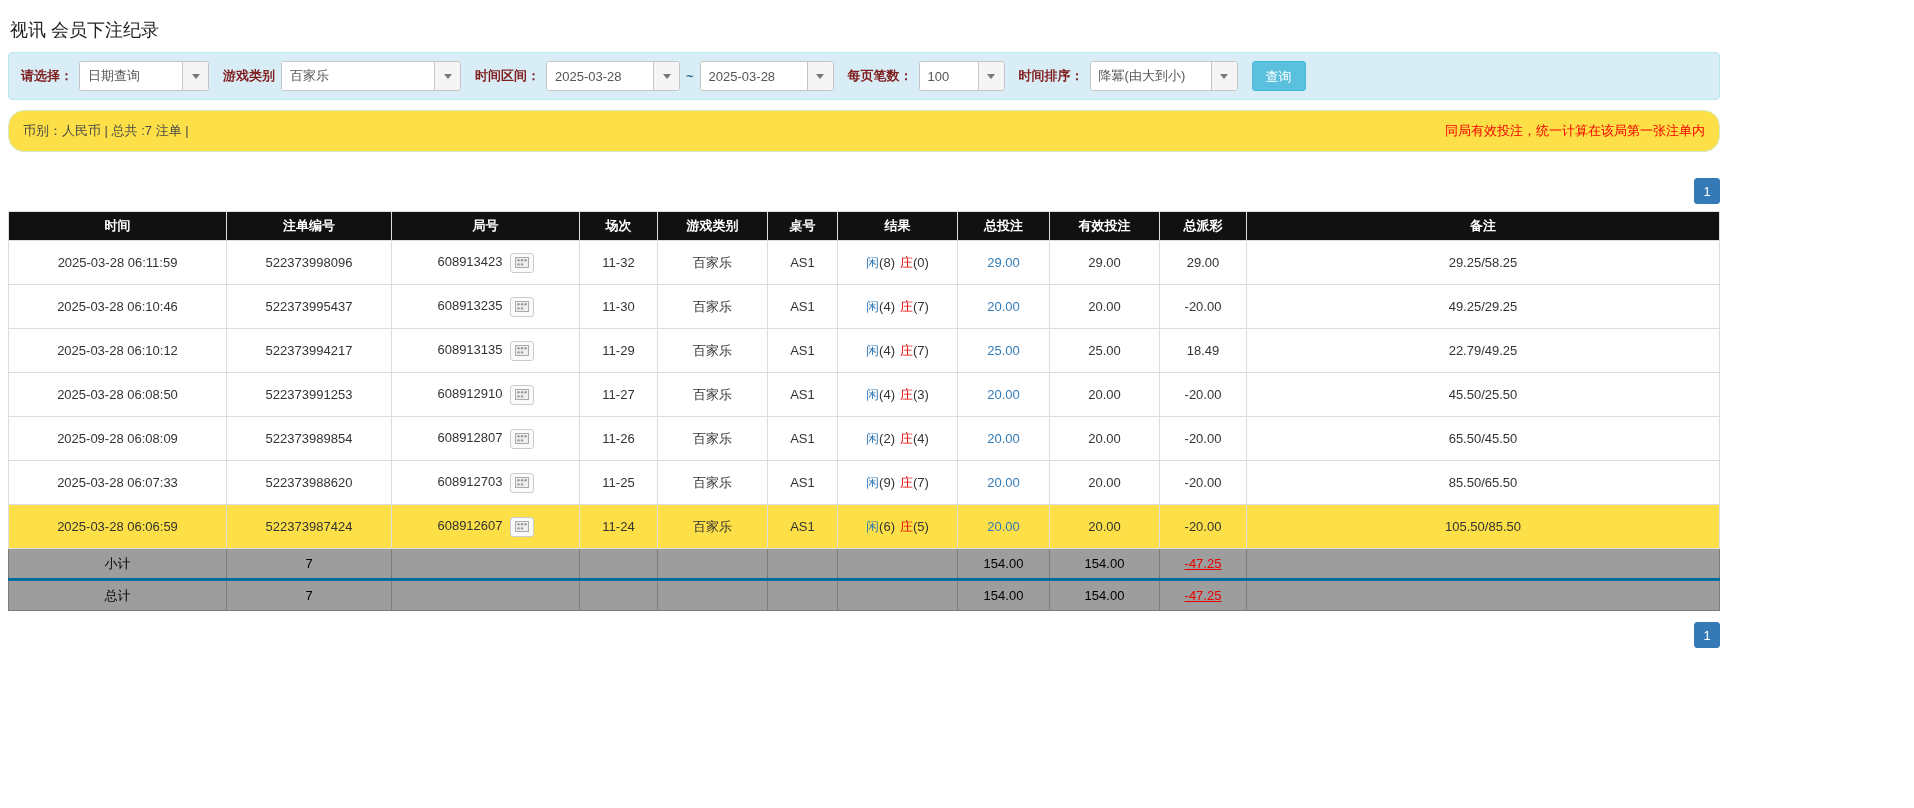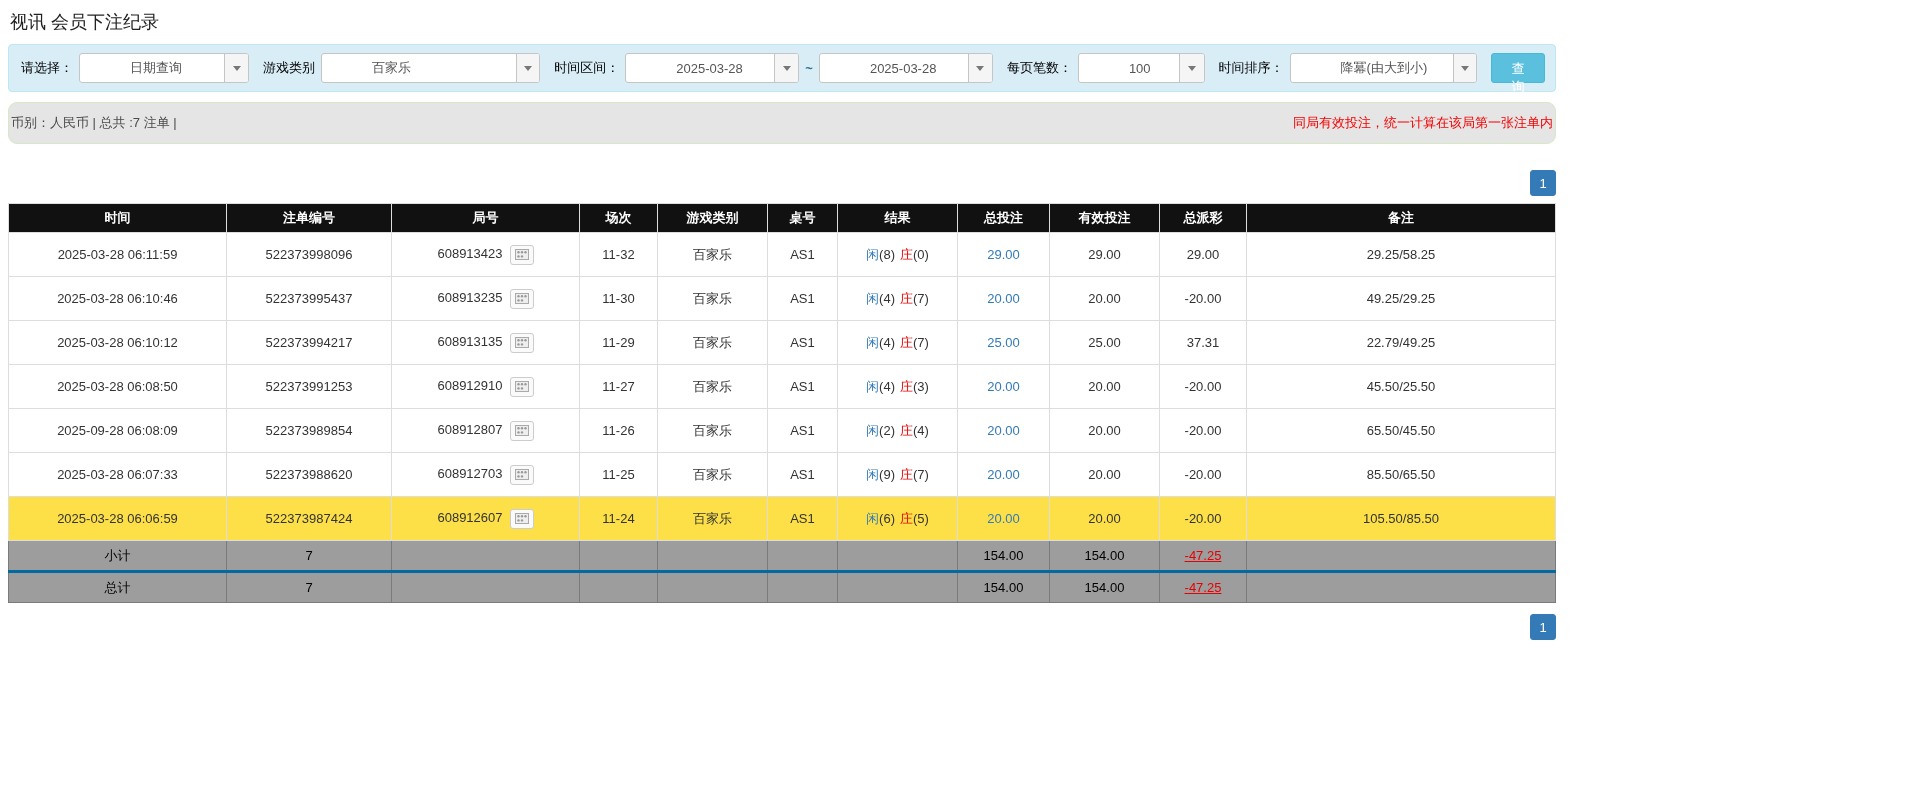--- a/index.html
+++ b/index.html
@@ -4,52 +4,51 @@
 <style>
   * { box-sizing: border-box; margin: 0; padding: 0; }
   html, body { background: #fff; }
   body {
     font-family: "Liberation Sans", "DejaVu Sans", sans-serif;
     color: #333;
     width: 1914px;
     height: 808px;
     overflow: hidden;
   }
-  .container { width: 1548px; margin: 0 8px; }
+  .container { width: 1712px; margin: 8px 8px; }
 
   .page-title {
     font-size: 18px;
     font-weight: 400;
     color: #222;
     padding: 10px 2px 10px 2px;
   }
 
   
   .filter-bar {
     background: #d9edf7;
     border: 1px solid #bce8f1;
     border-radius: 4px;
     padding: 8px 10px;
     display: flex;
     align-items: center;
     gap: 6px;
     font-size: 13px;
     height: 48px;
   }
-  .flabel { color: #000000; font-weight: normal; white-space: nowrap; margin-left: 8px; }
+  .flabel { color: #7f1d1d; font-weight: bold; white-space: nowrap; margin-left: 8px; }
   .flabel:first-child { margin-left: 2px; }
   .combo {
     display: inline-flex;
     align-items: stretch;
     height: 30px;
     background: #fff;
     border: 1px solid #c5c5c5;
     border-radius: 3px;
     overflow: hidden;
-    padding-left: 42px;
   }
   .combo input {
     border: 0; outline: none;
     padding: 0 8px;
     font-size: 13px;
     color: #555;
     background: #fff;
     font-family: inherit;
   }
   .combo-toggle {
@@ -82,24 +81,24 @@
     padding: 6px 13px;
     border-radius: 3px;
     cursor: pointer;
     height: 30px;
     text-align: center;
   }
 
   
   .summary-bar {
     margin-top: 10px;
-    background: #e5e5e5;
+    background: #fde047;
     border: 1px solid #d6e9c6;
-    border-radius: 9px;
-    padding: 11px 2px;
+    border-radius: 16px;
+    padding: 11px 14px;
     display: flex;
     justify-content: space-between;
     align-items: center;
     font-size: 13px;
   }
   .summary-left { color: #4a4a4a; }
   .summary-right { color: #f40000; }
 
   
   .pager { display: flex; justify-content: flex-end; }
@@ -336,21 +335,21 @@
             </span>
     </td>
     <td>11-29</td>
     <td>百家乐</td>
     <td>AS1</td>
     <td>
       <span class="res-p">闲</span><span class="res-pn">(4)</span><span class="res-b">庄</span><span class="res-bn">(7)</span>
     </td>
     <td><a class="bet-link">25.00</a></td>
     <td>25.00</td>
-    <td>37.31</td>
+    <td>18.49</td>
     <td>22.79/49.25</td>
   </tr>
         <tr>
     <td>2025-03-28 06:08:50</td>
     <td>522373991253</td>
     <td>
       <span>608912910</span><span class="icon-btn">
               <svg width="14" height="11" viewBox="0 0 14 11">
                 <rect x="0.5" y="0.5" width="13" height="10" fill="#eeeeee" stroke="#aaaaaa"></rect>
                 <circle cx="3.5" cy="3.2" r="1.2" fill="#999999"></circle>

